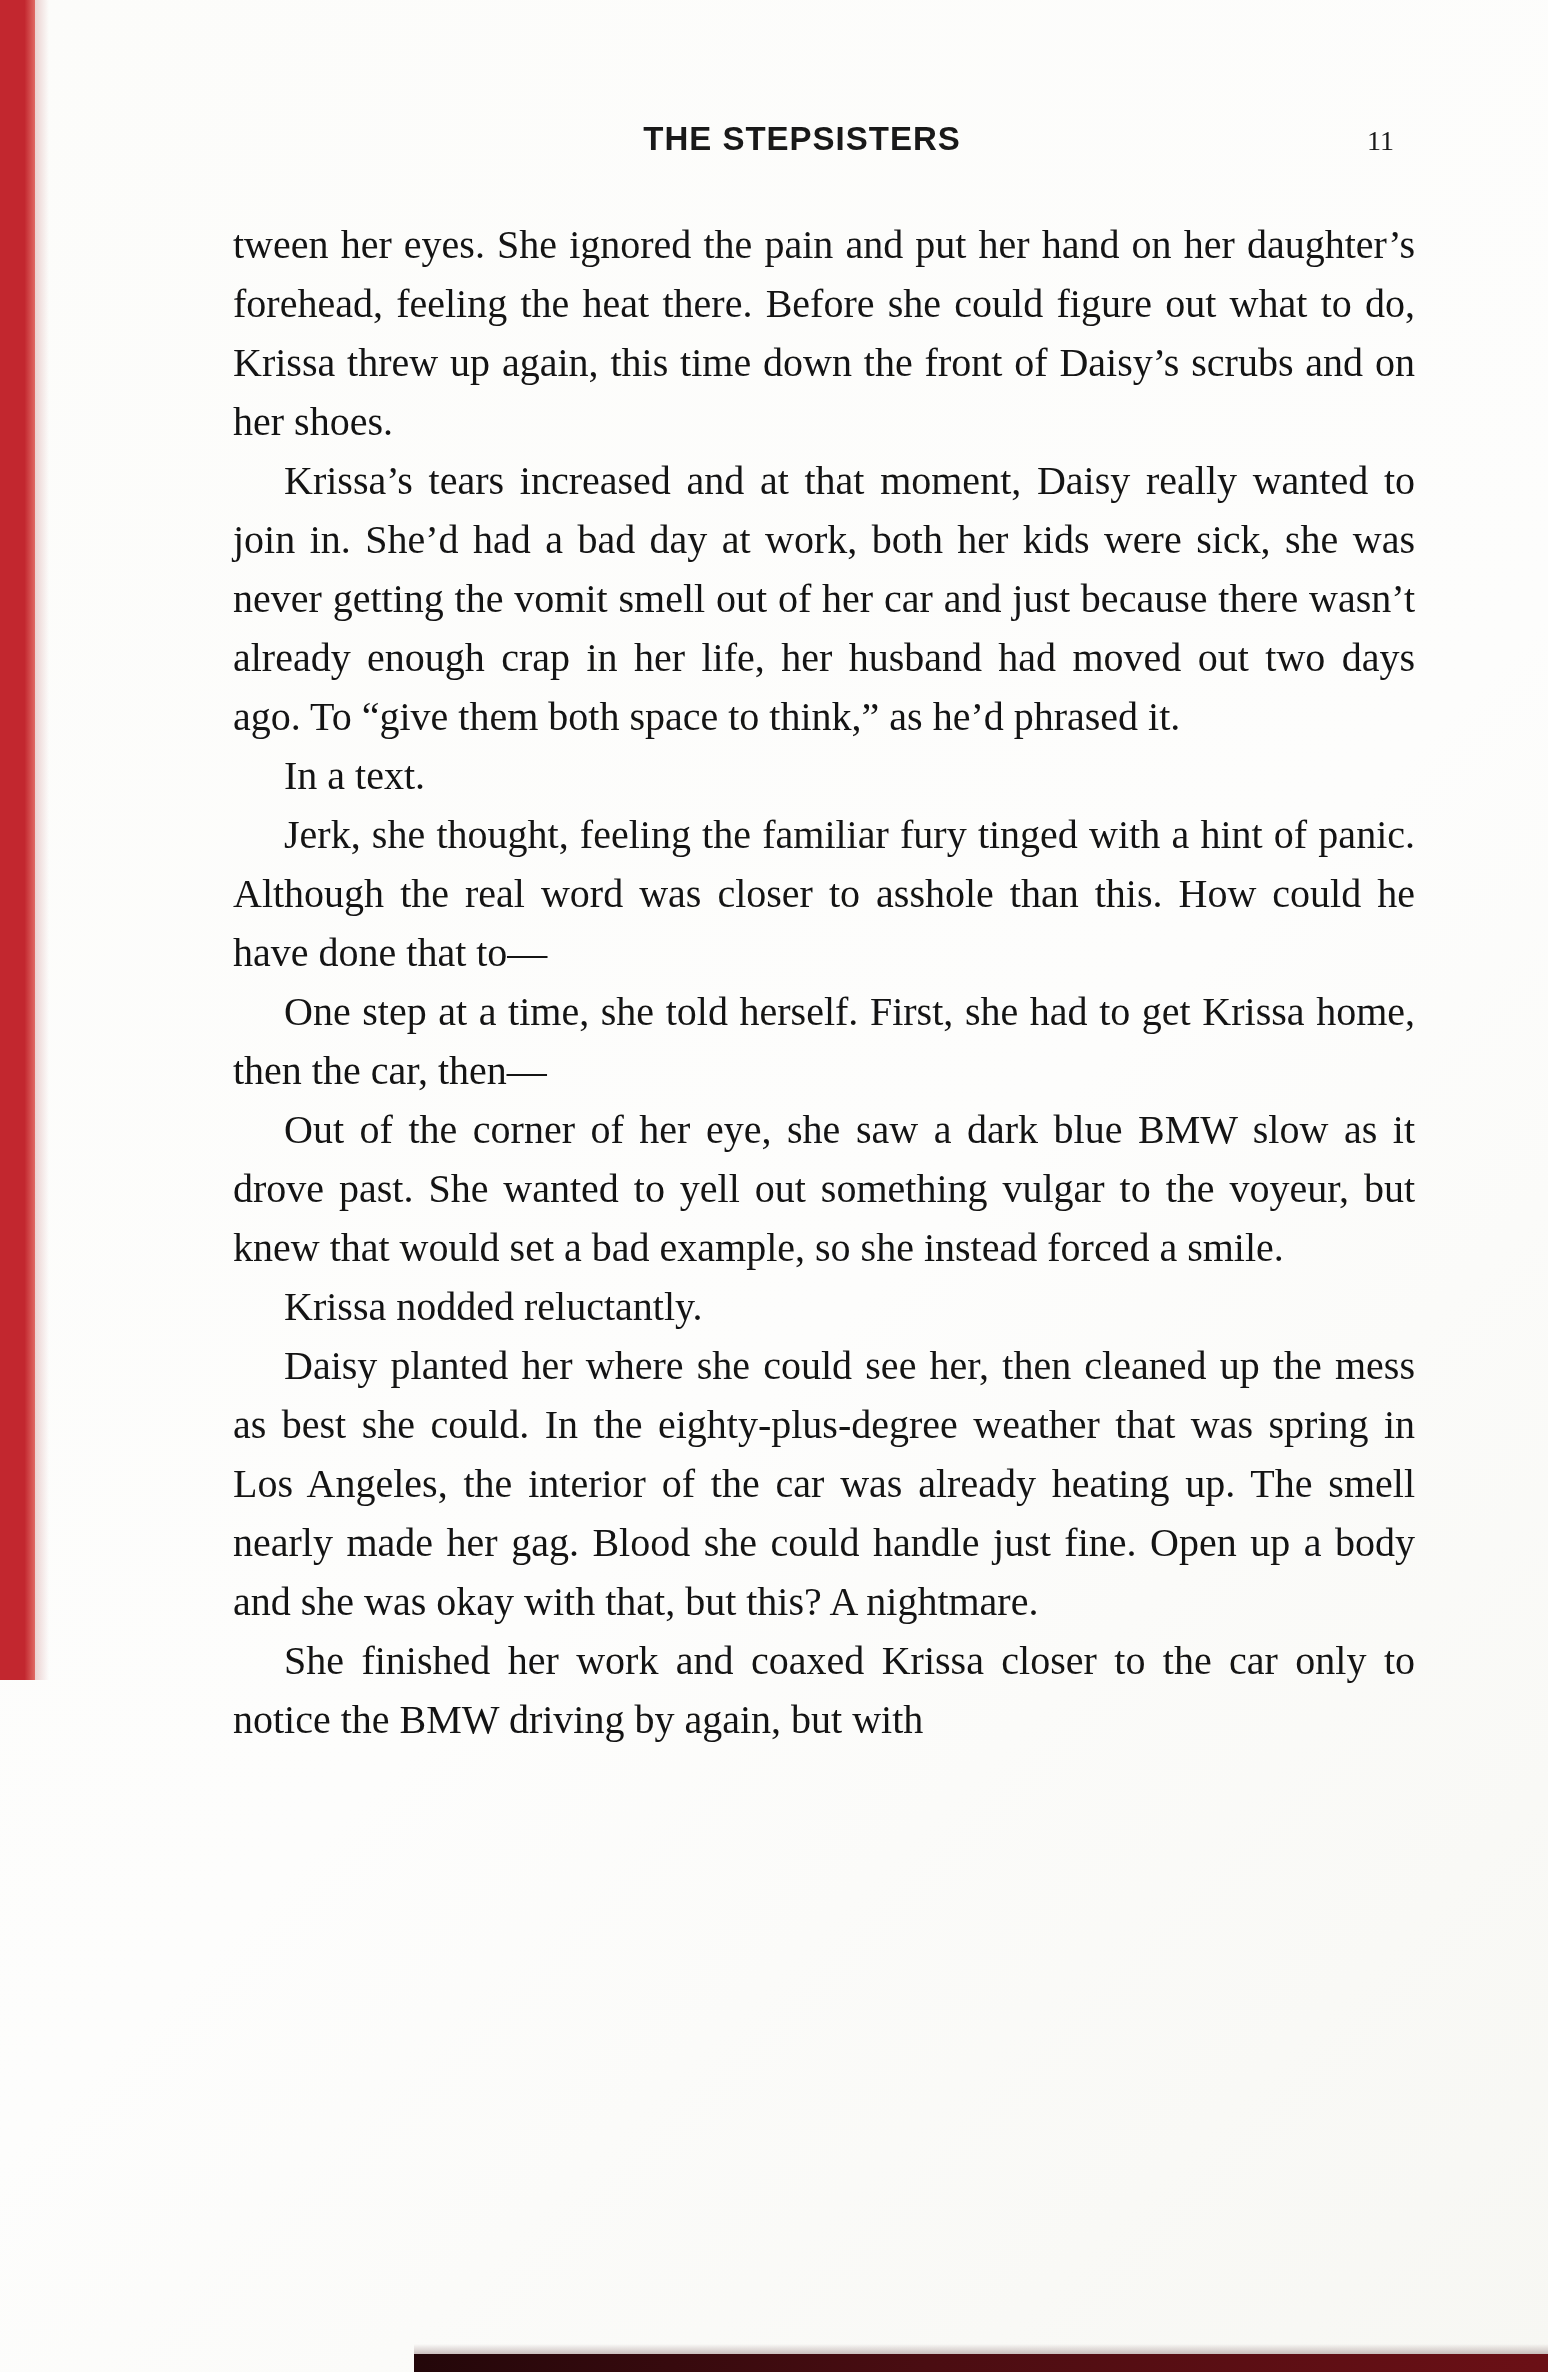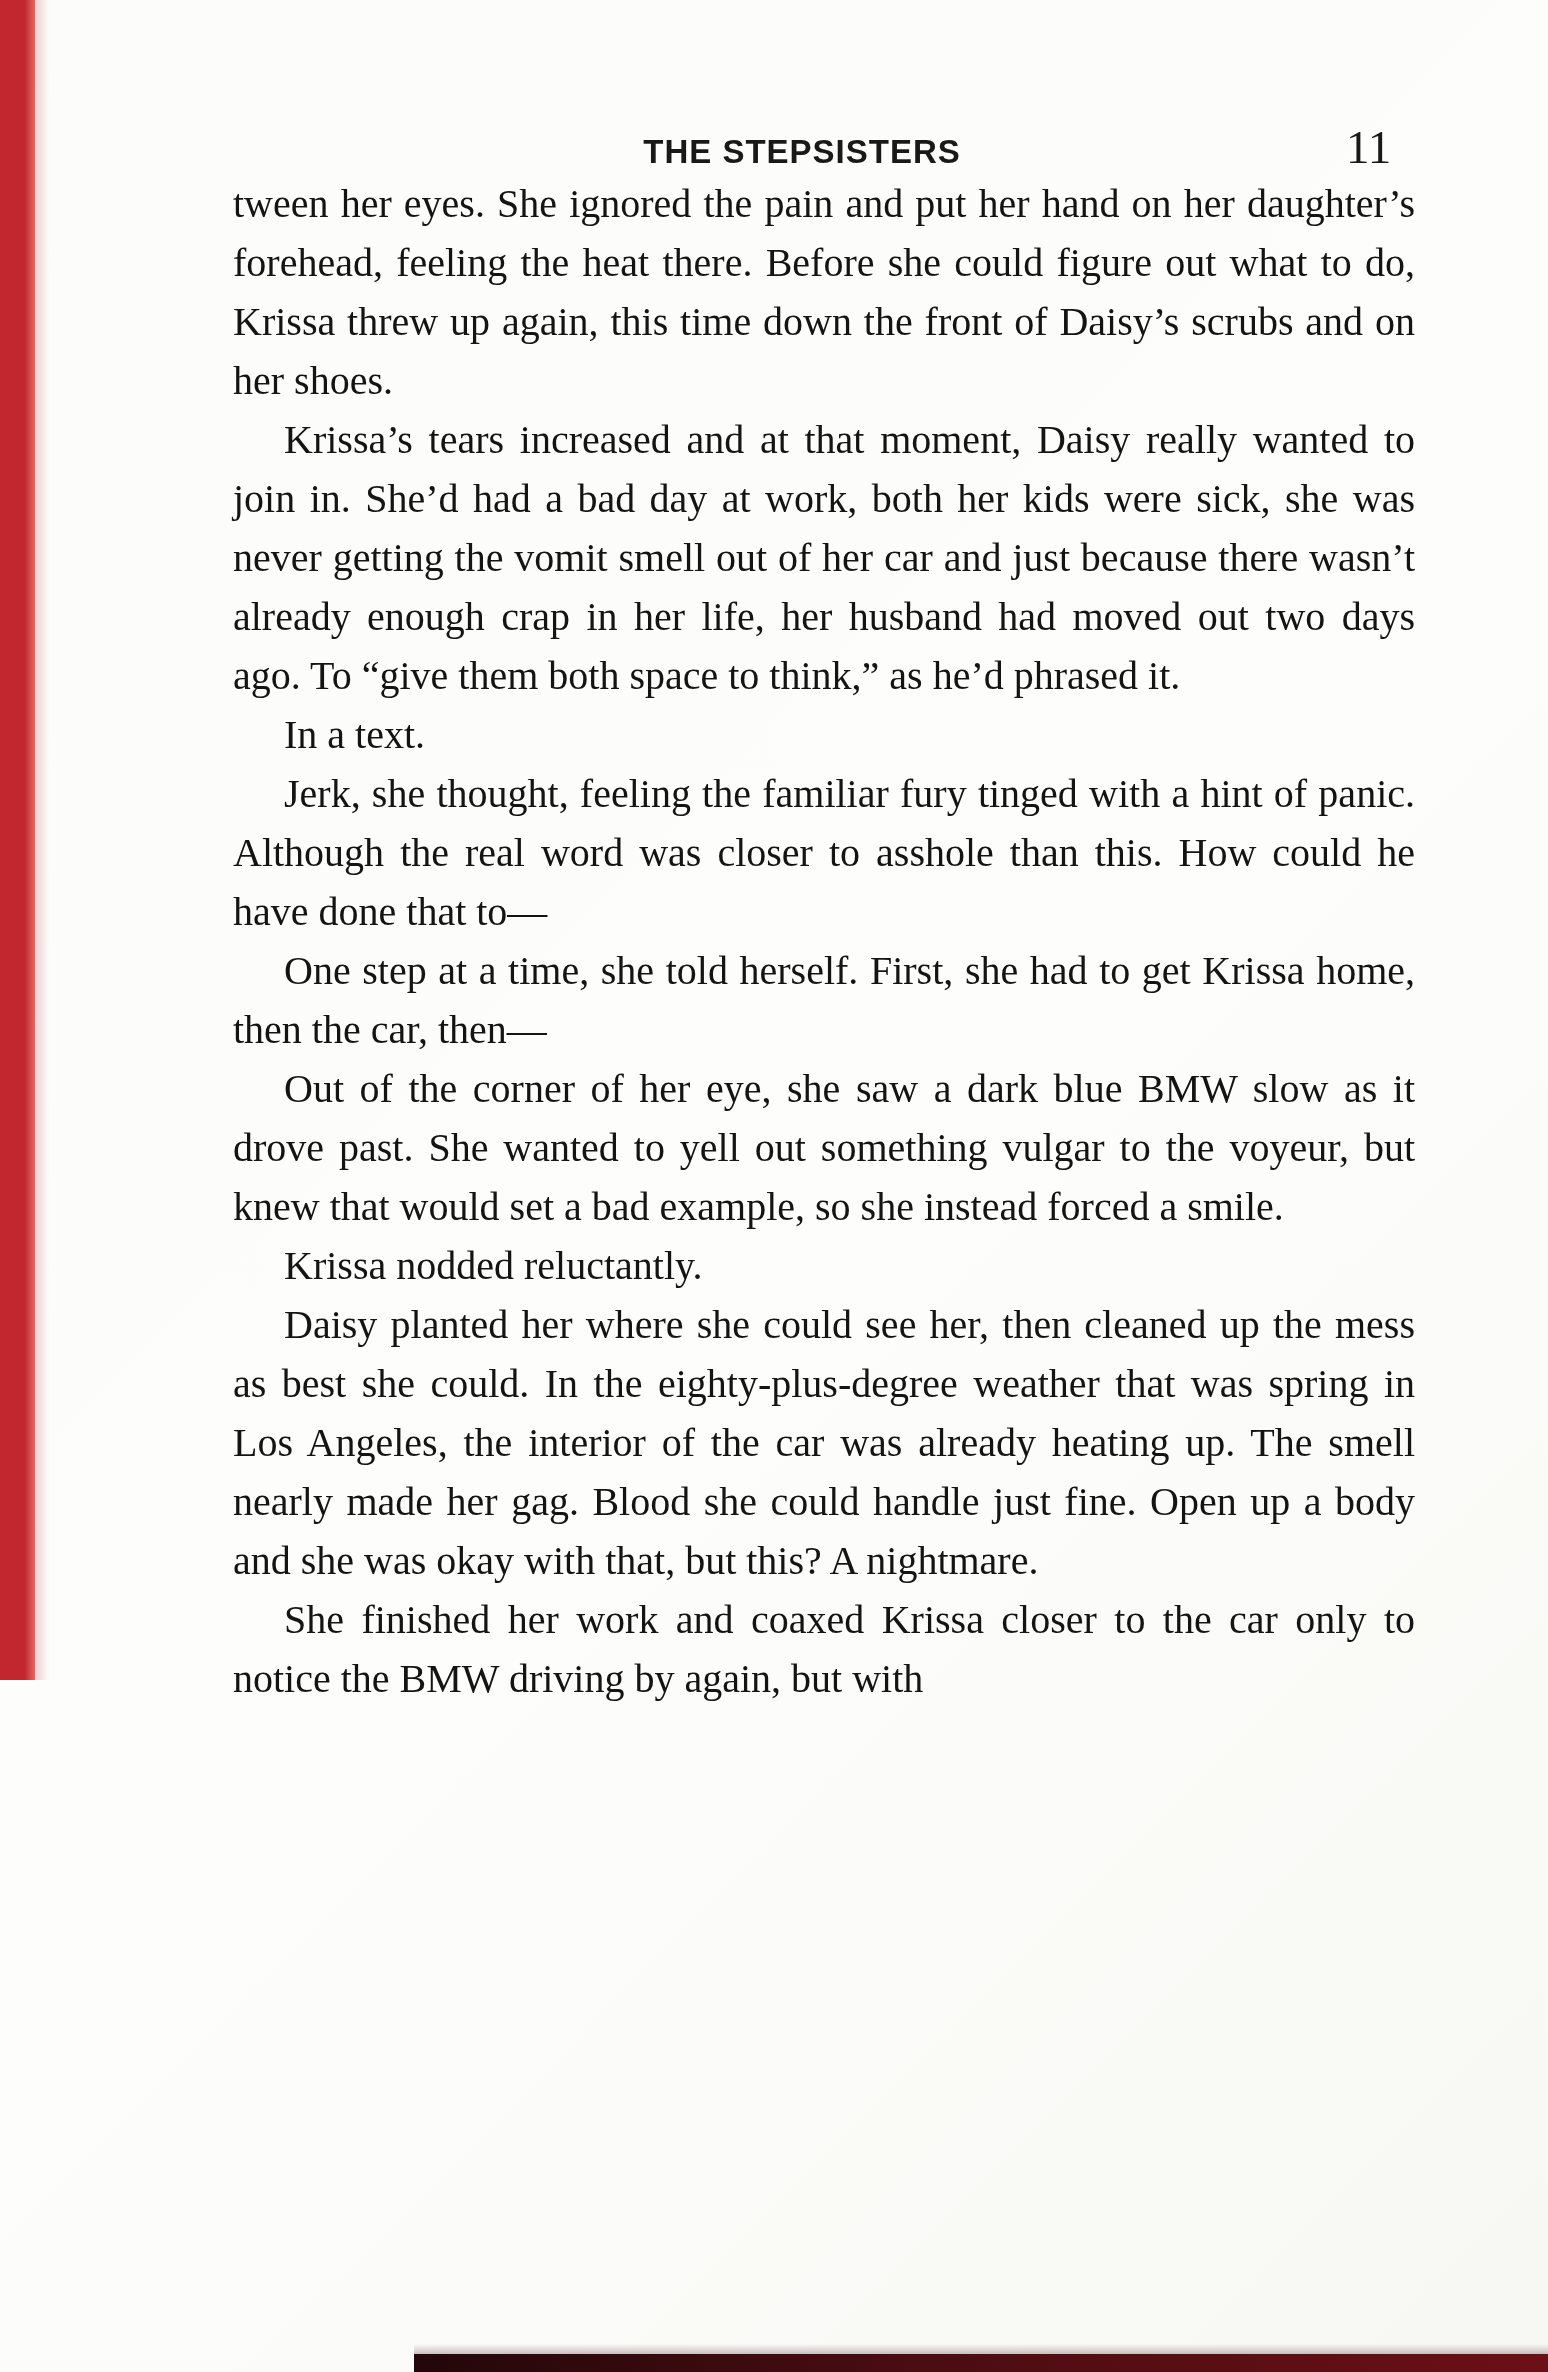--- a/index.html
+++ b/index.html
@@ -70,26 +70,27 @@
     font-family: "Liberation Sans", sans-serif;
     font-weight: bold;
     font-size: 33px;
     letter-spacing: 1px;
     color: #191919;
     
     padding-left: 69px;
   }
   .page-number {
     width: 69px;
-    text-align: left;
+    text-align: center;
     font-family: "Liberation Serif", serif;
-    font-size: 47px;
+    font-size: 28px;
     color: #191919;
   }
   .body-text {
+    margin-top: 57px;
     font-size: 40px;
     line-height: 59px;
     text-align: justify;
   }
   .body-text p {
     margin: 0;
   }
   .body-text p.indent {
     text-indent: 51px;
   }

